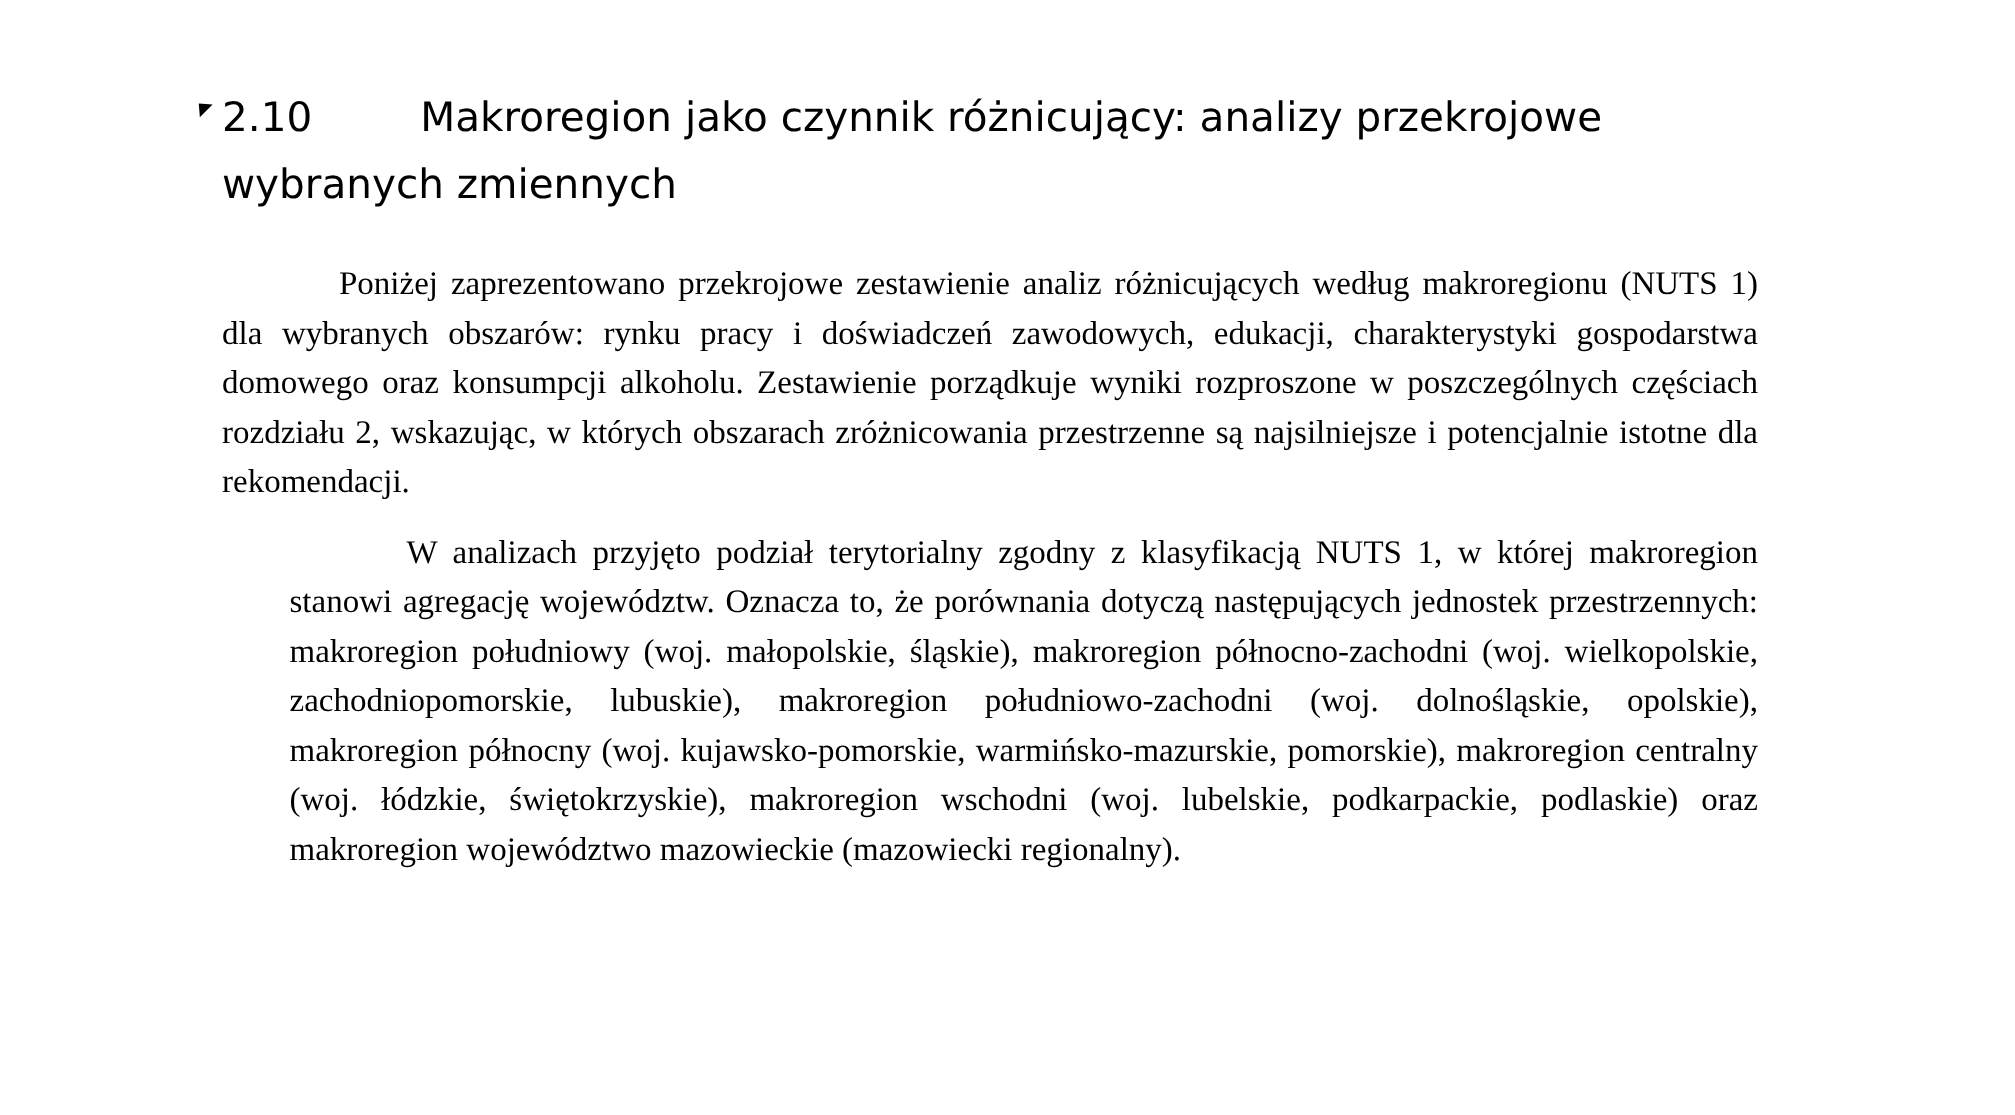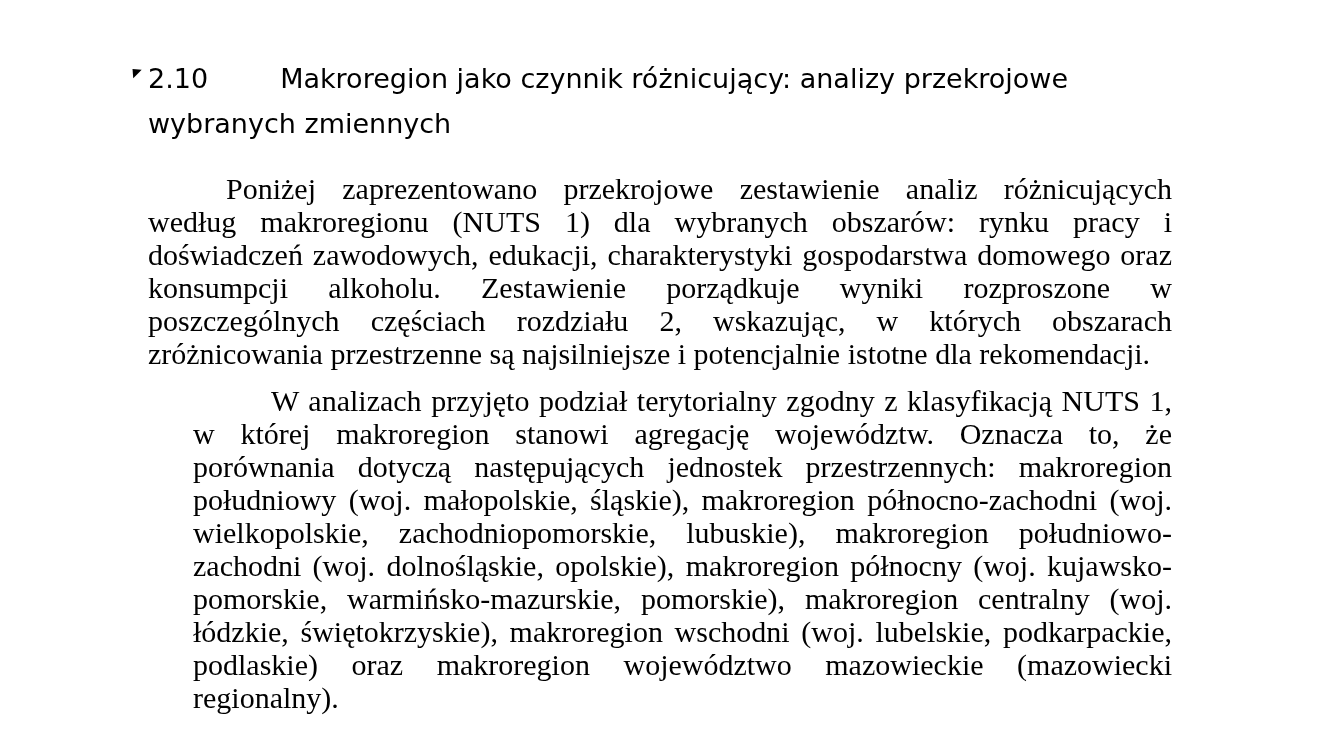--- a/index.html
+++ b/index.html
@@ -59,21 +59,21 @@
   
   .body-block {
     position: absolute;
     left: 148px;
     top: 172px;
     width: 1024px;
   }
   p.para {
     margin: 0 0 14px 0;
     font-family: "Liberation Serif", serif;
-    font-size: 30px;
+    font-size: 22px;
     line-height: 33px;
     text-align: justify;
     text-justify: inter-word;
     text-indent: 78px;
     color: #000000;
     hyphens: none;
   }
   p.para:last-child {
     margin-bottom: 0;
     margin-left: 45px;

